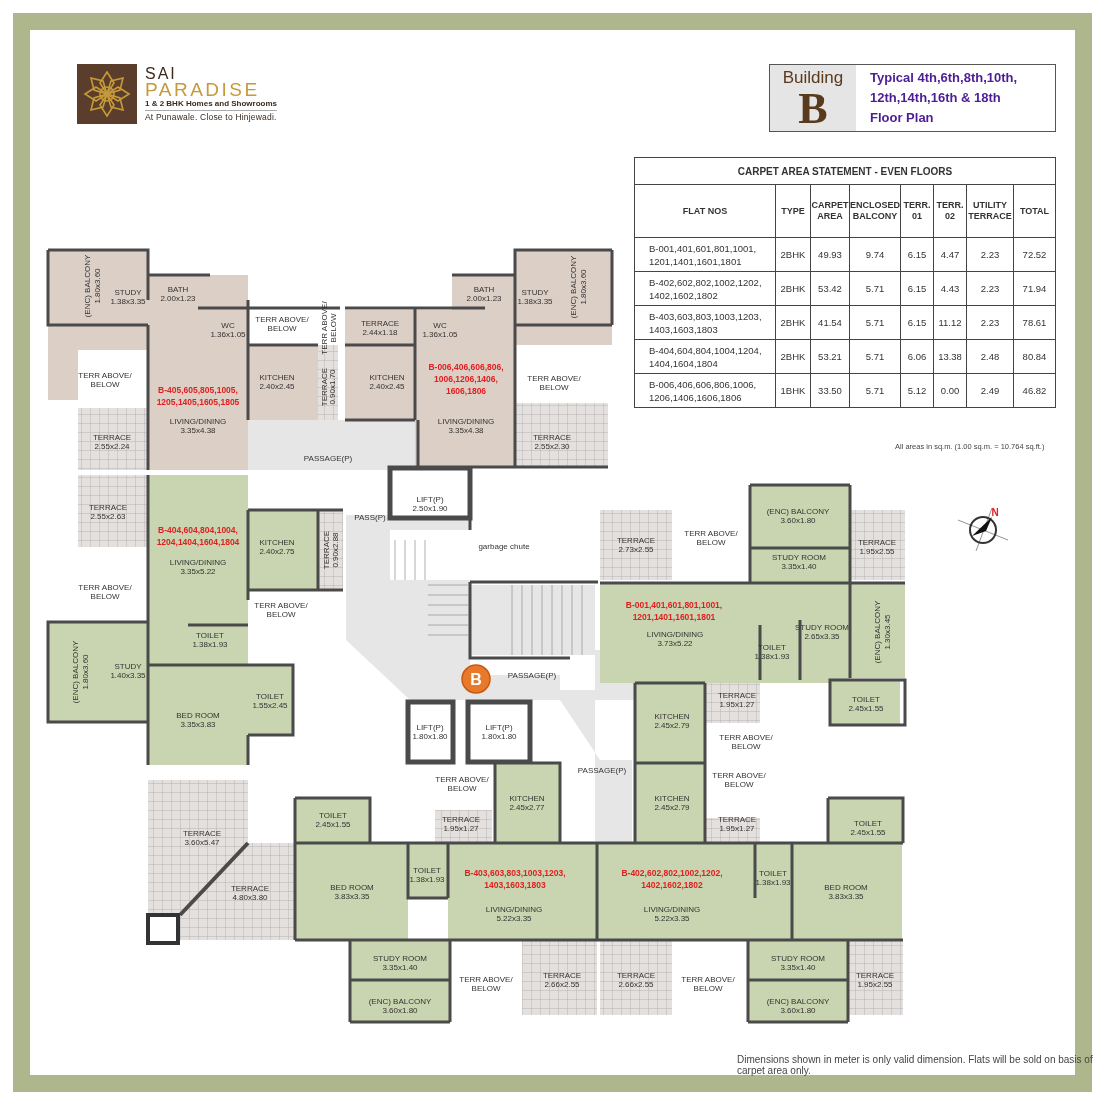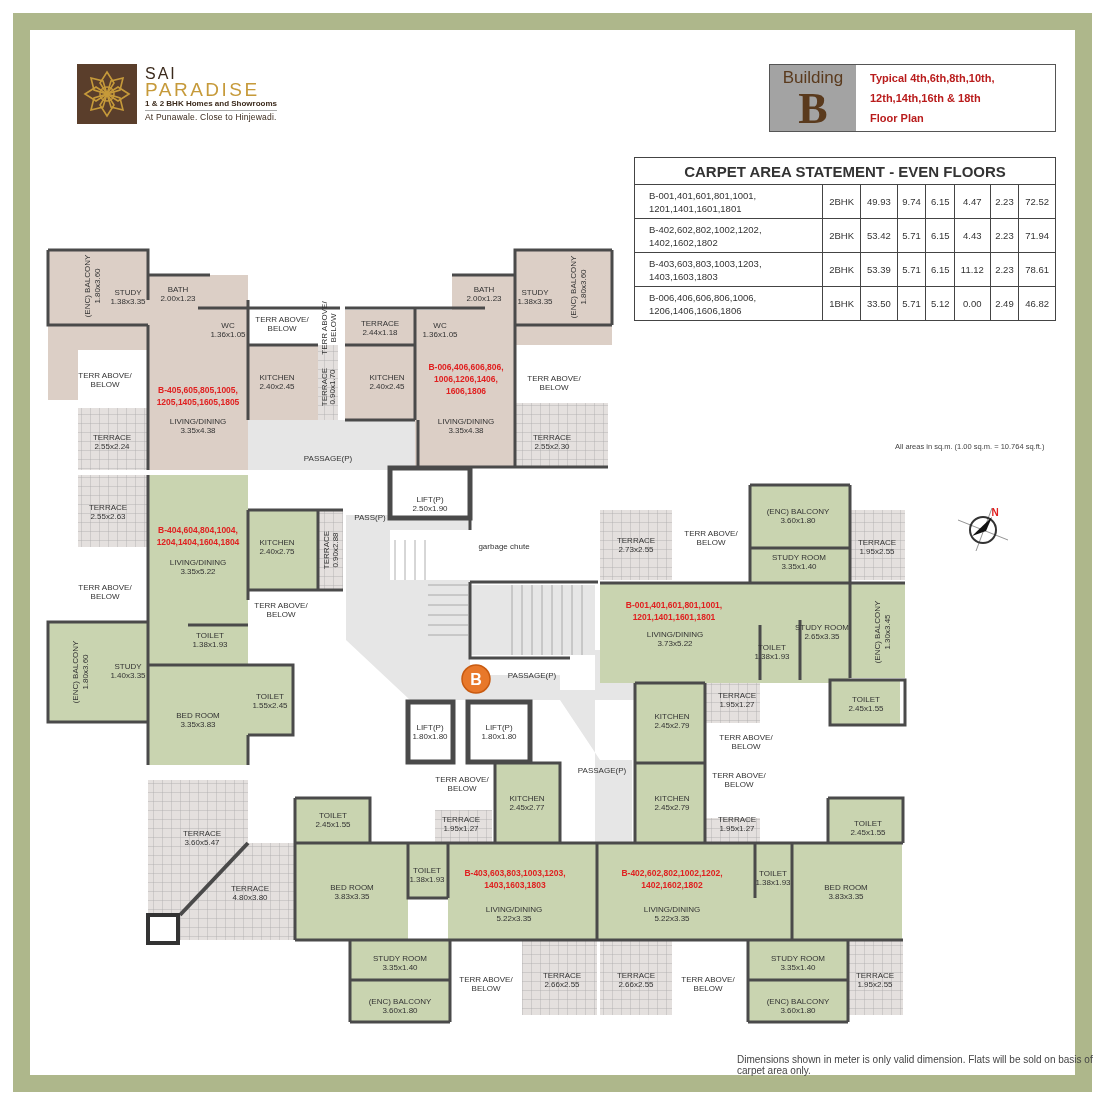--- a/index.html
+++ b/index.html
@@ -6,28 +6,28 @@
   body { width: 1105px; height: 1105px; position: relative; overflow: hidden; font-family: "Liberation Sans", sans-serif; }
   .frame { position: absolute; left: 13px; top: 13px; width: 1079px; height: 1079px; box-sizing: border-box; border: 17px solid #aeb78b; background: #fff; }
   .logo { position: absolute; left: 77px; top: 64px; display: flex; align-items: center; }
   .logo-mark { width: 60px; height: 60px; background: #5a3e2b; display: flex; align-items: center; justify-content: center; }
   .logo-text { margin-left: 8px; }
   .logo-sai { font-size: 16px; letter-spacing: 2px; color: #3b2a1c; line-height: 15px; }
   .logo-paradise { font-size: 19px; letter-spacing: 2.5px; color: #c69a3a; line-height: 18px; font-weight: normal; }
   .logo-sub { font-size: 8px; font-weight: bold; color: #3b2a1c; border-bottom: 1px solid #aaa; padding-bottom: 1px; line-height: 10px; }
   .logo-loc { font-size: 8.5px; color: #3b2a1c; line-height: 12px; letter-spacing: 0.2px; }
   .bld { position: absolute; left: 769px; top: 64px; width: 287px; height: 68px; border: 1px solid #555; display: flex; box-sizing: border-box; }
-  .bld-left { width: 86px; background: #a3a3a3; position: relative; }
+  .bld-left { width: 86px; background: #e5e5e5; position: relative; }
   .bld-word { position: absolute; top: 3px; left: 0; width: 86px; text-align: center; color: #5a3a1d; font-size: 17px; }
   .bld-letter { position: absolute; top: 18px; left: 0; width: 86px; text-align: center; color: #5a3a1d; font-size: 44px; font-weight: bold; font-family: "Liberation Serif", serif; }
-  .bld-right { flex: 1; padding: 3px 0 0 14px; font-size: 11px; font-weight: bold; color: #b91c1c; line-height: 20px; }
+  .bld-right { flex: 1; padding: 3px 0 0 14px; font-size: 13px; font-weight: bold; color: #4c1d95; line-height: 20px; }
   table.ca { position: absolute; left: 634px; top: 157px; width: 422px; border-collapse: collapse; font-family: "Liberation Sans", sans-serif; color: #333; }
   table.ca td, table.ca th { border: 1px solid #444; padding: 0; text-align: center; font-size: 9.5px; }
   table.ca th { font-weight: bold; font-size: 9px; line-height: 11px; }
-  table.ca .title { height: 26px; font-size: 15px; }
+  table.ca .title { height: 26px; font-size: 10px; }
   table.ca .hdr th { height: 52px; }
   table.ca td { height: 33px; }
   table.ca td.fl { text-align: left; padding-left: 14px; line-height: 13px; }
   .note1 { position: absolute; left: 895px; top: 442px; font-size: 7.5px; color: #444; }
   .note2 { position: absolute; left: 737px; top: 1054px; font-size: 10px; color: #444; }
   svg.plan { position: absolute; left: 0; top: 0; }
   svg.plan text { font-family: "Liberation Sans", sans-serif; fill: #333; text-anchor: middle; }
   svg.plan text.lbl { font-size: 8px; }
   svg.plan text.red { font-size: 8.5px; fill: #e02020; font-weight: bold; }
 </style>
@@ -70,20 +70,30 @@
     <div>12th,14th,16th &amp; 18th</div>
     <div>Floor Plan</div>
   </div>
 </div>
 
 <table class="ca">
   <tbody>
       <tr>
         <th class="title" colspan="8">CARPET AREA STATEMENT - EVEN FLOORS</th>
       </tr>
+  <tr class="hdr">
+    <th style="width:140px">FLAT NOS</th>
+    <th style="width:34px">TYPE</th>
+    <th style="width:38px">CARPET AREA</th>
+    <th style="width:50px">ENCLOSED BALCONY</th>
+    <th style="width:32px">TERR. 01</th>
+    <th style="width:32px">TERR. 02</th>
+    <th style="width:46px">UTILITY TERRACE</th>
+    <th>TOTAL</th>
+  </tr>
   <tr>
     <td class="fl"><span>B-001,401,601,801,1001,</span><br><span>1201,1401,1601,1801</span></td>
     <td>2BHK</td>
         <td>49.93</td>
         <td>9.74</td>
         <td>6.15</td>
         <td>4.47</td>
         <td>2.23</td>
         <td>72.52</td>
   </tr>
@@ -93,26 +103,36 @@
         <td>53.42</td>
         <td>5.71</td>
         <td>6.15</td>
         <td>4.43</td>
         <td>2.23</td>
         <td>71.94</td>
   </tr>
   <tr>
     <td class="fl"><span>B-403,603,803,1003,1203,</span><br><span>1403,1603,1803</span></td>
     <td>2BHK</td>
-        <td>53.39</td>
+        <td>41.54</td>
         <td>5.71</td>
         <td>6.15</td>
         <td>11.12</td>
         <td>2.23</td>
         <td>78.61</td>
+  </tr>
+  <tr>
+    <td class="fl"><span>B-404,604,804,1004,1204,</span><br><span>1404,1604,1804</span></td>
+    <td>2BHK</td>
+        <td>53.21</td>
+        <td>5.71</td>
+        <td>6.06</td>
+        <td>13.38</td>
+        <td>2.48</td>
+        <td>80.84</td>
   </tr>
   <tr>
     <td class="fl"><span>B-006,406,606,806,1006,</span><br><span>1206,1406,1606,1806</span></td>
     <td>1BHK</td>
         <td>33.50</td>
         <td>5.71</td>
         <td>5.12</td>
         <td>0.00</td>
         <td>2.49</td>
         <td>46.82</td>

